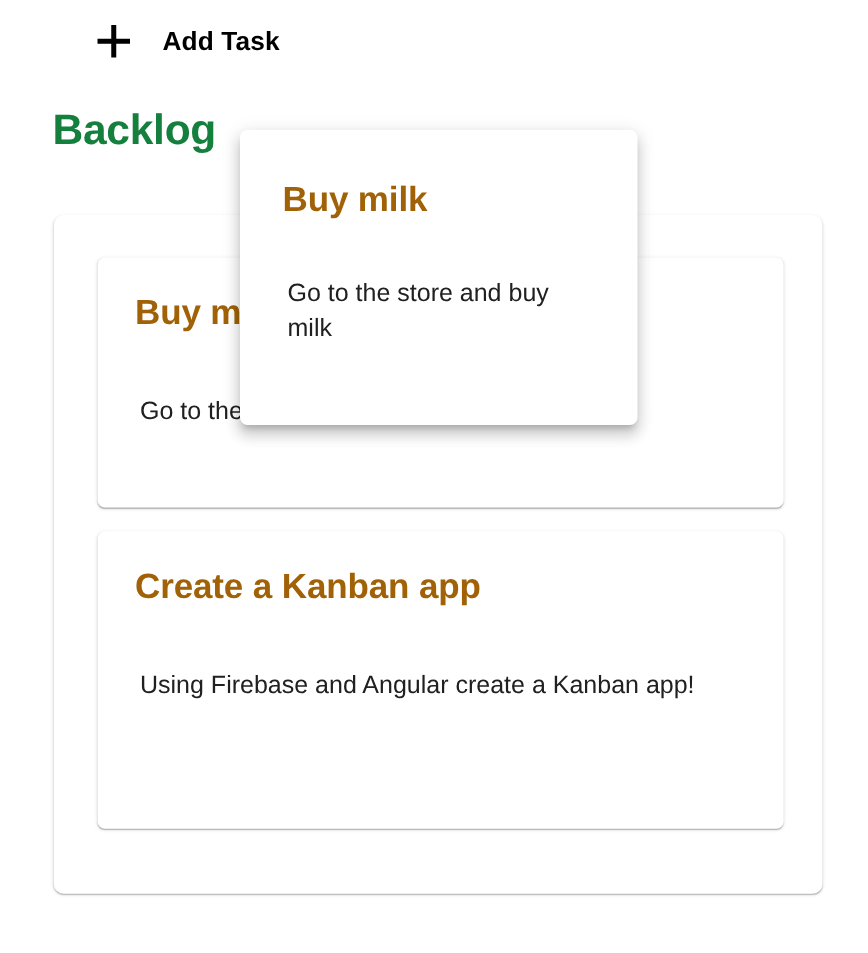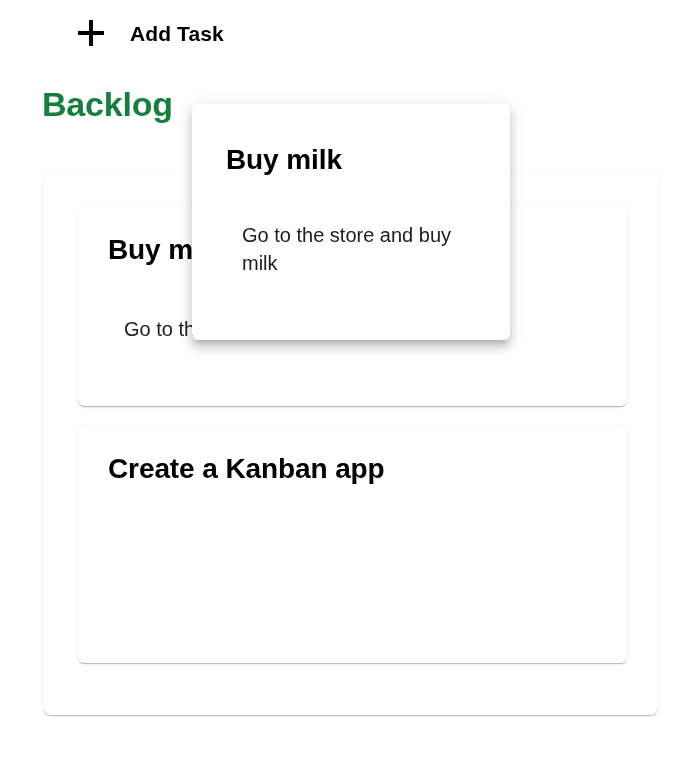--- a/index.html
+++ b/index.html
@@ -102,29 +102,29 @@
                 0 1px 3px 0 rgba(0,0,0,.11);
     cursor: move;
   }
   .task-card.card-0 { top: 34px; height: 200px; }
   .task-card.card-1 { top: 253px; height: 238px; }
 
   .task-title {
     font-size: 28px;
     font-weight: bold;
     letter-spacing: -0.1px;
-    color: #000000;
+    color: #a16207;
     margin: 0;
     line-height: 1.25;
   }
   .task-desc {
     font-size: 20px;
     font-weight: normal;
     color: #202020;
-    margin: 16px;
+    margin: 4px;
     line-height: 1.42;
   }
   .card-0 .task-desc { margin-top: 48px; }
   .card-1 .task-desc { margin-top: 48px; }
 
   
   .drag-preview {
     position: absolute;
     left: 192px;
     top: 104px;
@@ -160,20 +160,21 @@
 
 <div class="list-container">
 
   <div class="task-card card-0">
     <h2 class="task-title">Buy milk</h2>
     <p class="task-desc">Go to the store and buy milk</p>
   </div>
 
   <div class="task-card card-1">
     <h2 class="task-title">Create a Kanban app</h2>
+    <p class="task-desc">Using Firebase and Angular create a Kanban app!</p>
   </div>
 
 </div>
 
 <div class="drag-preview">
   <h2 class="task-title">Buy milk</h2>
   <p class="task-desc">Go to the store and buy milk</p>
 </div>
 
 </body></html>

